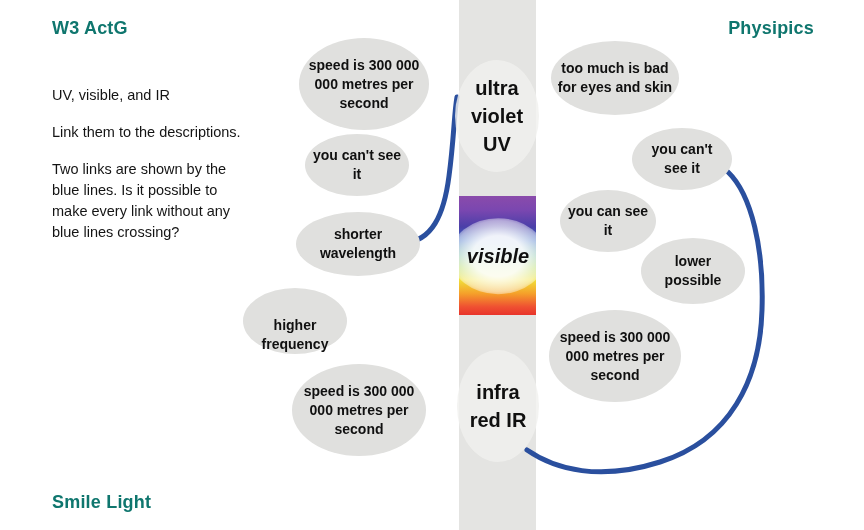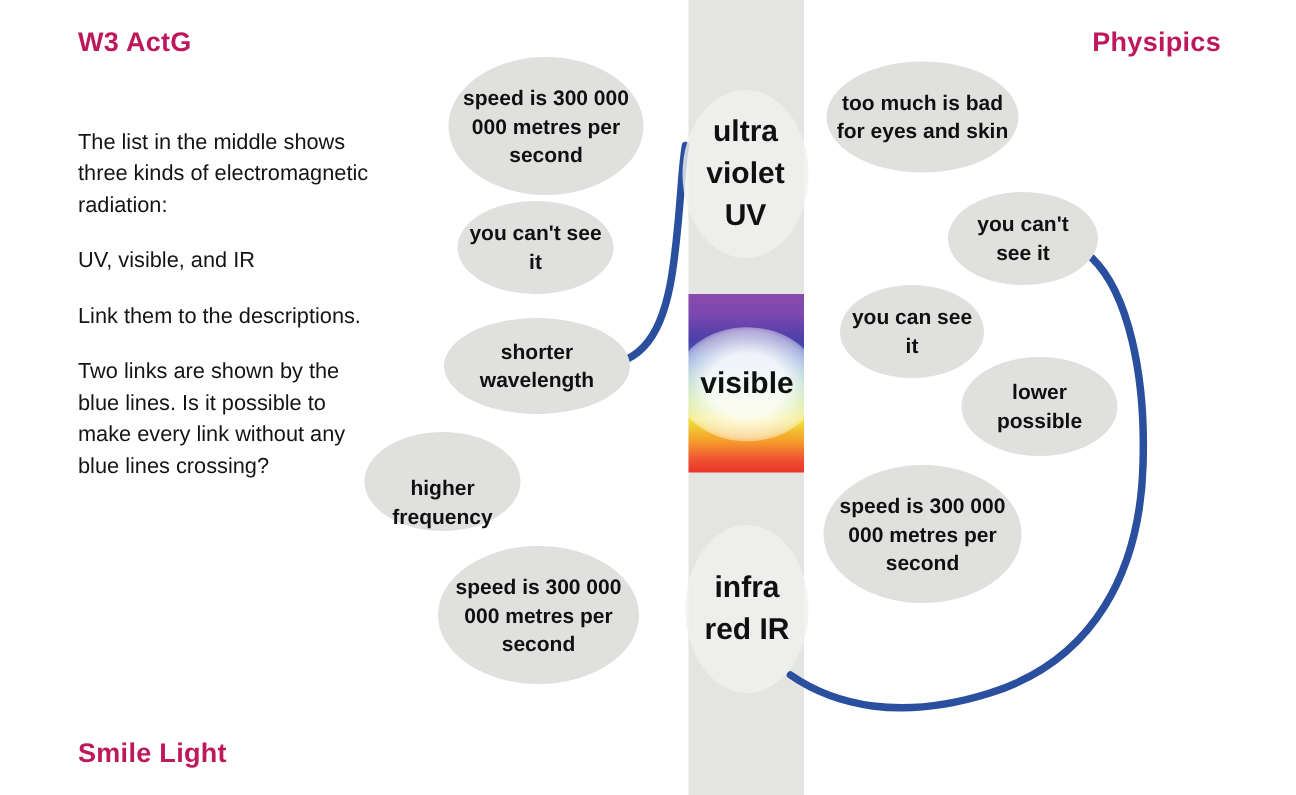--- a/index.html
+++ b/index.html
@@ -25,21 +25,21 @@
       #5fae8e 50%,
       #a8d44a 60%,
       #f0e23a 70%,
       #f5a02a 82%,
       #ef5132 93%,
       #e8342b 100%);
   }
 
   
   .corner-label{
-    position:absolute;font-weight:bold;font-size:18px;letter-spacing:.2px;color:#be185d;
+    position:absolute;font-weight:bold;font-size:18px;letter-spacing:.2px;color:#0f766e;
     white-space:nowrap;
   }
   #title-left{left:52px;top:18px;}
   #title-right{right:50px;top:18px;}
   #title-bottom{left:52px;top:492px;}
 
   
   .instructions{
     position:absolute;left:52px;top:85px;width:200px;
     font-size:14.5px;line-height:21px;color:#141414;
@@ -93,21 +93,20 @@
   <svg id="links" viewBox="0 0 864 530">
     <path d="M 404 243 C 432 241 444 215 449 176 C 454 139 454 114 457 97" fill="none" stroke="#2a4f9e" stroke-width="5" stroke-linecap="round"></path>
     <path d="M 728 172 C 752 195 764 250 762 310 C 760 380 730 440 660 462 C 600 481 556 470 527 450" fill="none" stroke="#2a4f9e" stroke-width="5" stroke-linecap="round"></path>
   </svg>
 
   <div class="corner-label" id="title-left">W3 ActG</div>
   <div class="corner-label" id="title-right">Physipics</div>
   <div class="corner-label" id="title-bottom">Smile Light</div>
 
   <div class="instructions">
-    <p>The list in the middle shows  three kinds of electromagnetic radiation:</p>
     <p>UV, visible, and IR</p>
     <p>Link them to the descriptions.</p>
     <p>Two links are shown by the blue lines. Is it possible to make every link without any blue lines crossing?</p>
   </div>
 
   <div class="bubble" style="left:299px;top:38px;width:130px;height:92px;">
     <span class="txt">speed is 300 000 000 metres per second</span>
   </div>
 
   <div class="bubble" style="left:305px;top:134px;width:104px;height:62px;">
@@ -123,21 +122,21 @@
   </div>
 
   <div class="bubble" style="left:292px;top:364px;width:134px;height:92px;">
     <span class="txt">speed is 300 000 000 metres per second</span>
   </div>
 
   <div class="bubble spectrum-label big-label" style="left:455px;top:60px;width:84px;height:112px;">
     <span class="txt">ultra violet UV</span>
   </div>
 
-  <div class="bubble spectrum-label on-gradient big-label" style="left:452px;top:212px;width:92px;height:88px;">
+  <div class="bubble spectrum-label on-gradient big-label" style="left:452px;top:212px;width:92px;height:88px;font-style:italic;">
     <span class="glow"></span>
     <span class="txt">visible</span>
   </div>
 
   <div class="bubble spectrum-label big-label" style="left:457px;top:350px;width:82px;height:112px;">
     <span class="txt">infra red IR</span>
   </div>
 
   <div class="bubble" style="left:551px;top:41px;width:128px;height:74px;">
     <span class="txt">too much is bad for eyes and skin</span>

